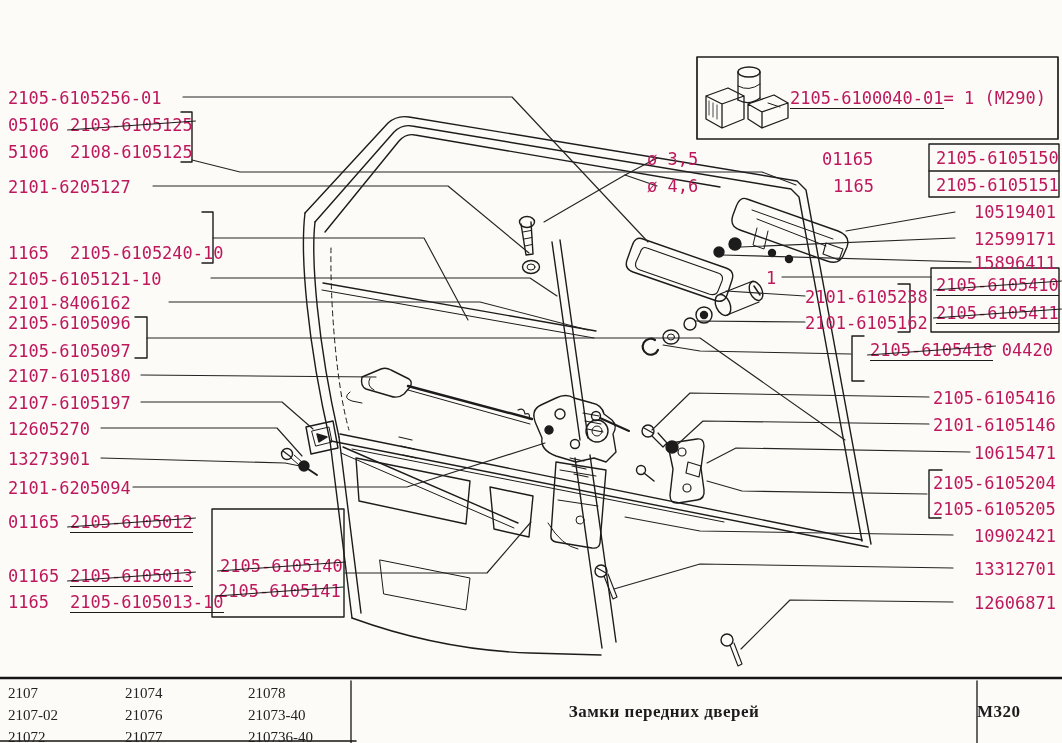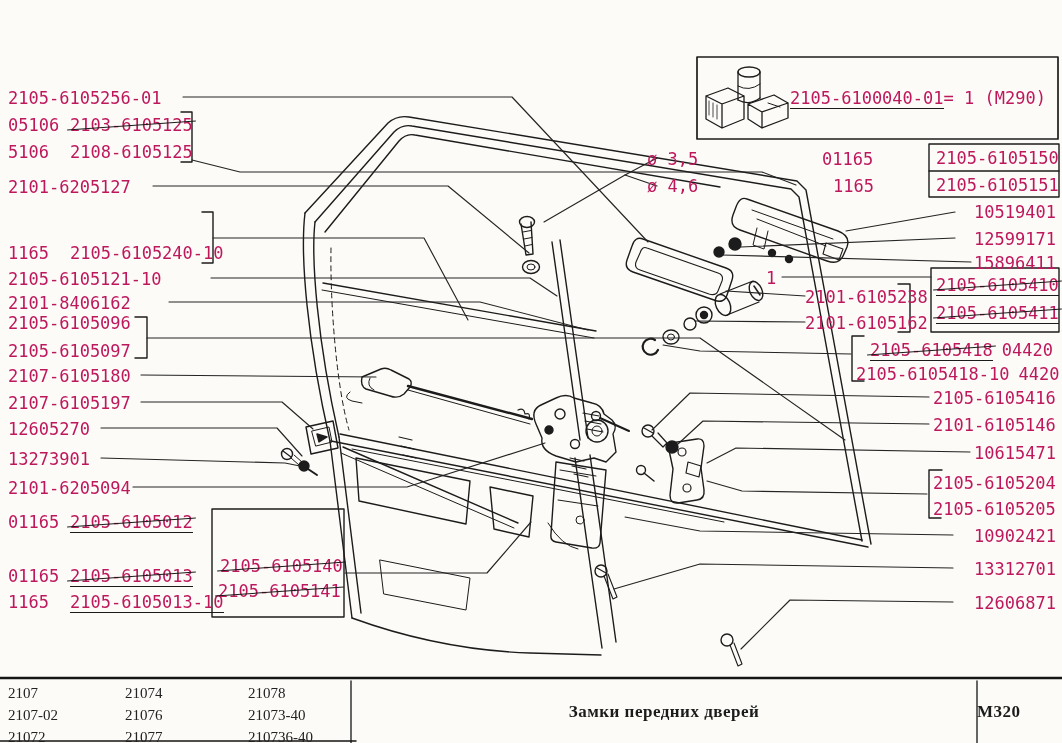--- a/index.html
+++ b/index.html
@@ -241,21 +241,20 @@
 
   <div class="lbl" style="left:974px;top:202px"><span class="num">10519401</span></div>
   <div class="lbl" style="left:974px;top:229px"><span class="num">12599171</span></div>
   <div class="lbl" style="left:974px;top:253px"><span class="num">15896411</span></div>
   <div class="lbl" style="left:766px;top:268px">1</div>
   <div class="lbl" style="left:805px;top:287px"><span class="num">2101-6105238</span></div>
   <div class="lbl" style="left:805px;top:313px"><span class="num">2101-6105162</span></div>
   <div class="lbl" style="left:936px;top:275px"><span class="num struck ul">2105-6105410</span></div>
   <div class="lbl" style="left:936px;top:303px"><span class="num struck ul">2105-6105411</span></div>
   <div class="lbl" style="left:870px;top:340px"><span class="num struck ul">2105-6105418</span><span class="sfx">04420</span></div>
-  <div class="lbl" style="left:856px;top:364px"><span class="num">2105-6105418-10</span><span class="sfx">4420</span></div>
   <div class="lbl" style="left:933px;top:388px"><span class="num">2105-6105416</span></div>
   <div class="lbl" style="left:933px;top:415px"><span class="num">2101-6105146</span></div>
   <div class="lbl" style="left:974px;top:443px"><span class="num">10615471</span></div>
   <div class="lbl" style="left:933px;top:473px"><span class="num">2105-6105204</span></div>
   <div class="lbl" style="left:933px;top:499px"><span class="num">2105-6105205</span></div>
   <div class="lbl" style="left:974px;top:526px"><span class="num">10902421</span></div>
   <div class="lbl" style="left:974px;top:559px"><span class="num">13312701</span></div>
   <div class="lbl" style="left:974px;top:593px"><span class="num">12606871</span></div>
 
   <div class="cell" style="left:8px;top:684px">2107</div>

